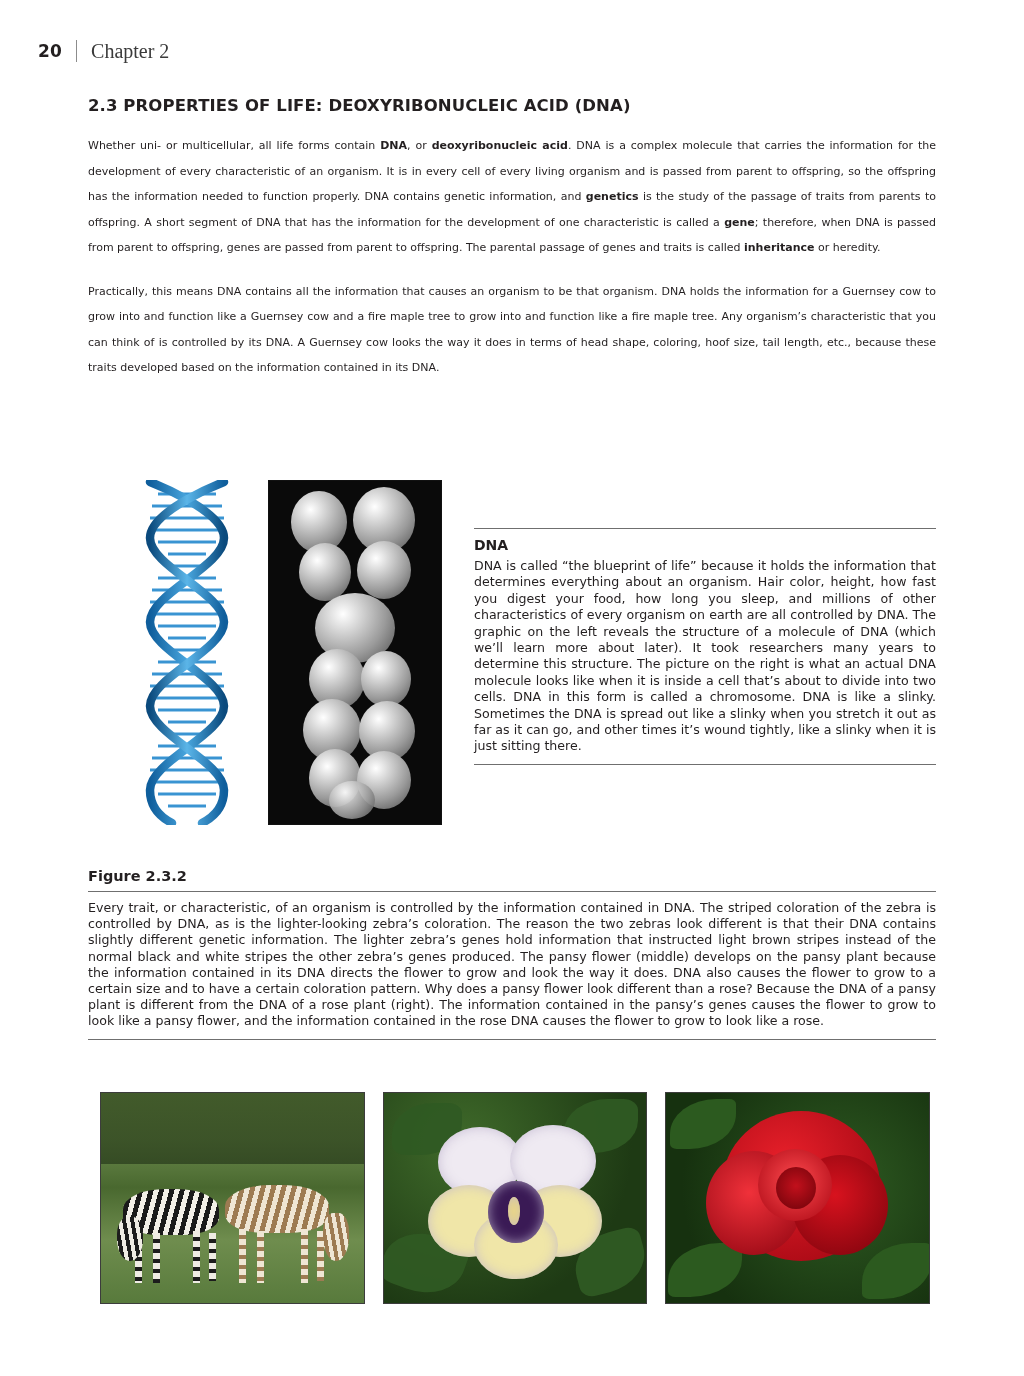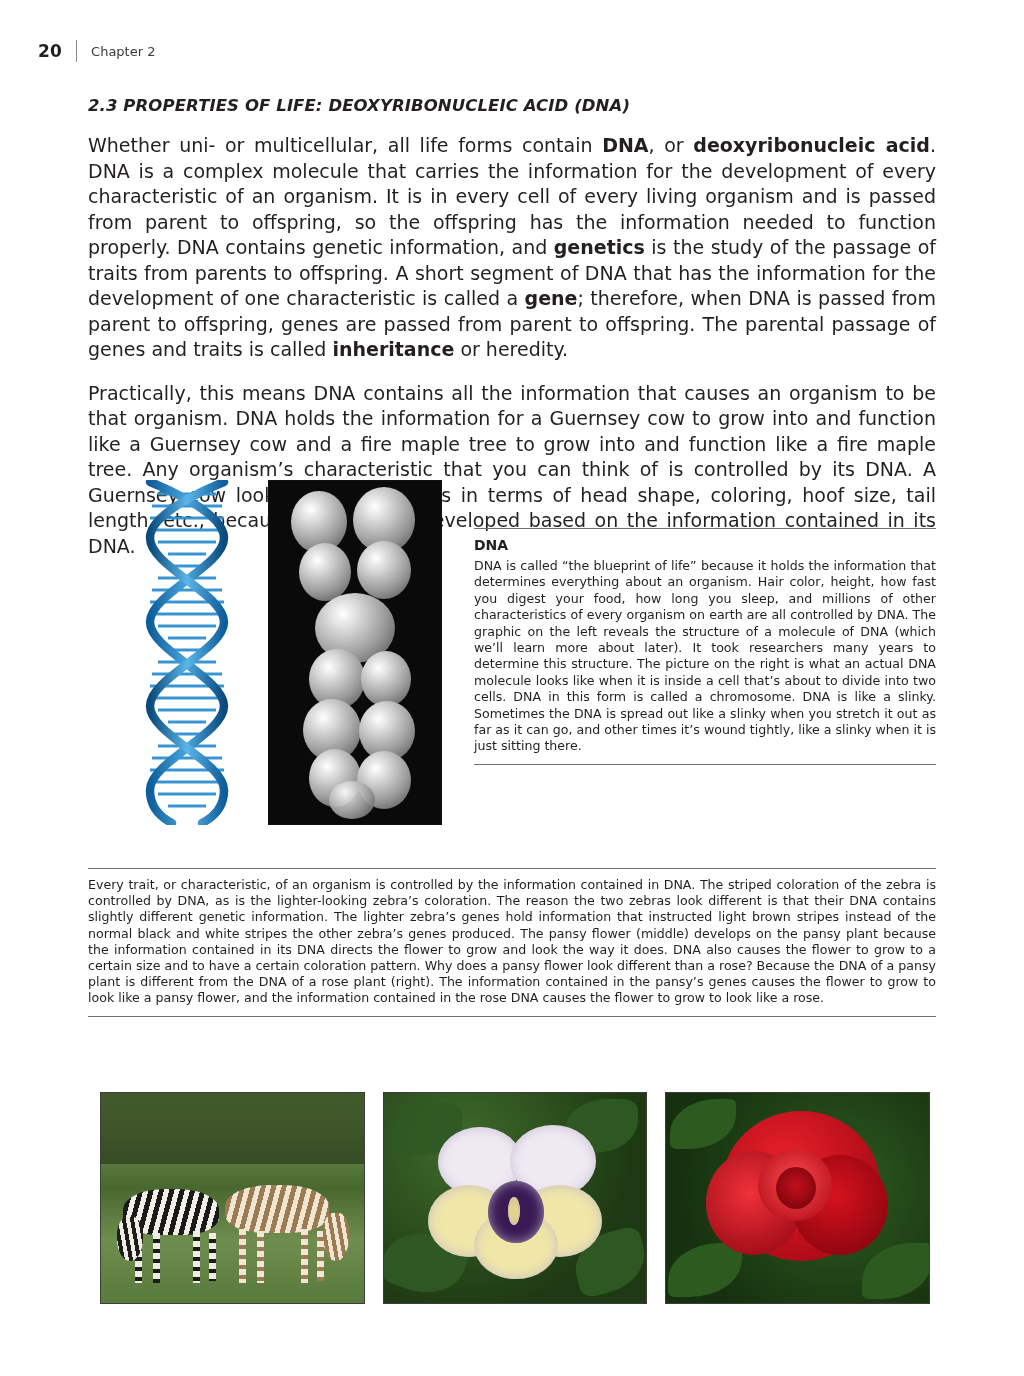--- a/index.html
+++ b/index.html
@@ -37,43 +37,43 @@
     color: #231f20;
     letter-spacing: 0.2px;
   }
   .header .rule {
     width: 1px;
     height: 22px;
     background: #8c8c8c;
     margin: 0 14px;
   }
   .header .chapter {
-    font-size: 13px;
+    font-size: 20px;
     color: #3a3a3a;
+    font-family: Liberation Serif, serif;
   }
 
   
   .content {
     position: absolute;
     left: 88px;
     top: 96px;
     width: 848px;
   }
 
   h2.section-title {
     font-size: 16.5px;
     font-weight: bold;
     margin: 0 0 18px 0;
     letter-spacing: 0.1px;
     color: #231f20;
-    font-style: italic;
   }
 
   p.body-text {
-    font-size: 19px;
+    font-size: 11px;
     line-height: 25.5px;
     margin: 0 0 18px 0;
     text-align: justify;
     color: #231f20;
   }
   p.body-text b { font-weight: bold; }
 
   
   .fig231 {
     position: absolute;
@@ -293,20 +293,21 @@
 
     <div class="caption">
       <div class="fig-rule"></div>
       <div class="fig-subtitle">DNA</div>
       <div class="fig-body">DNA is called “the blueprint of life” because it holds the information that determines everything about an organism. Hair color, height, how fast you digest your food, how long you sleep, and millions of other characteristics of every organism on earth are all controlled by DNA. The graphic on the left reveals the structure of a molecule of DNA (which we’ll learn more about later). It took researchers many years to determine this structure. The picture on the right is what an actual DNA molecule looks like when it is inside a cell that’s about to divide into two cells. DNA in this form is called a chromosome. DNA is like a slinky. Sometimes the DNA is spread out like a slinky when you stretch it out as far as it can go, and other times it’s wound tightly, like a slinky when it is just sitting there.</div>
       <div class="fig-rule-bottom"></div>
     </div>
   </div>
 
   <div class="fig232">
+    <div class="fig-label">Figure 2.3.2</div>
     <div class="fig-rule"></div>
     <div class="fig-body">Every trait, or characteristic, of an organism is controlled by the information contained in DNA. The striped coloration of the zebra is controlled by DNA, as is the lighter-looking zebra’s coloration. The reason the two zebras look different is that their DNA contains slightly different genetic information. The lighter zebra’s genes hold information that instructed light brown stripes instead of the normal black and white stripes the other zebra’s genes produced. The pansy flower (middle) develops on the pansy plant because the information contained in its DNA directs the flower to grow and look the way it does. DNA also causes the flower to grow to a certain size and to have a certain coloration pattern. Why does a pansy flower look different than a rose? Because the DNA of a pansy plant is different from the DNA of a rose plant (right). The information contained in the pansy’s genes causes the flower to grow to look like a pansy flower, and the information contained in the rose DNA causes the flower to grow to look like a rose.</div>
     <div class="fig-rule-bottom"></div>
   </div>
 
   <div class="photo-row">
 
     <div class="photo">
       <div class="zebra-sky"></div>
       <div class="zebra-bush"></div>

